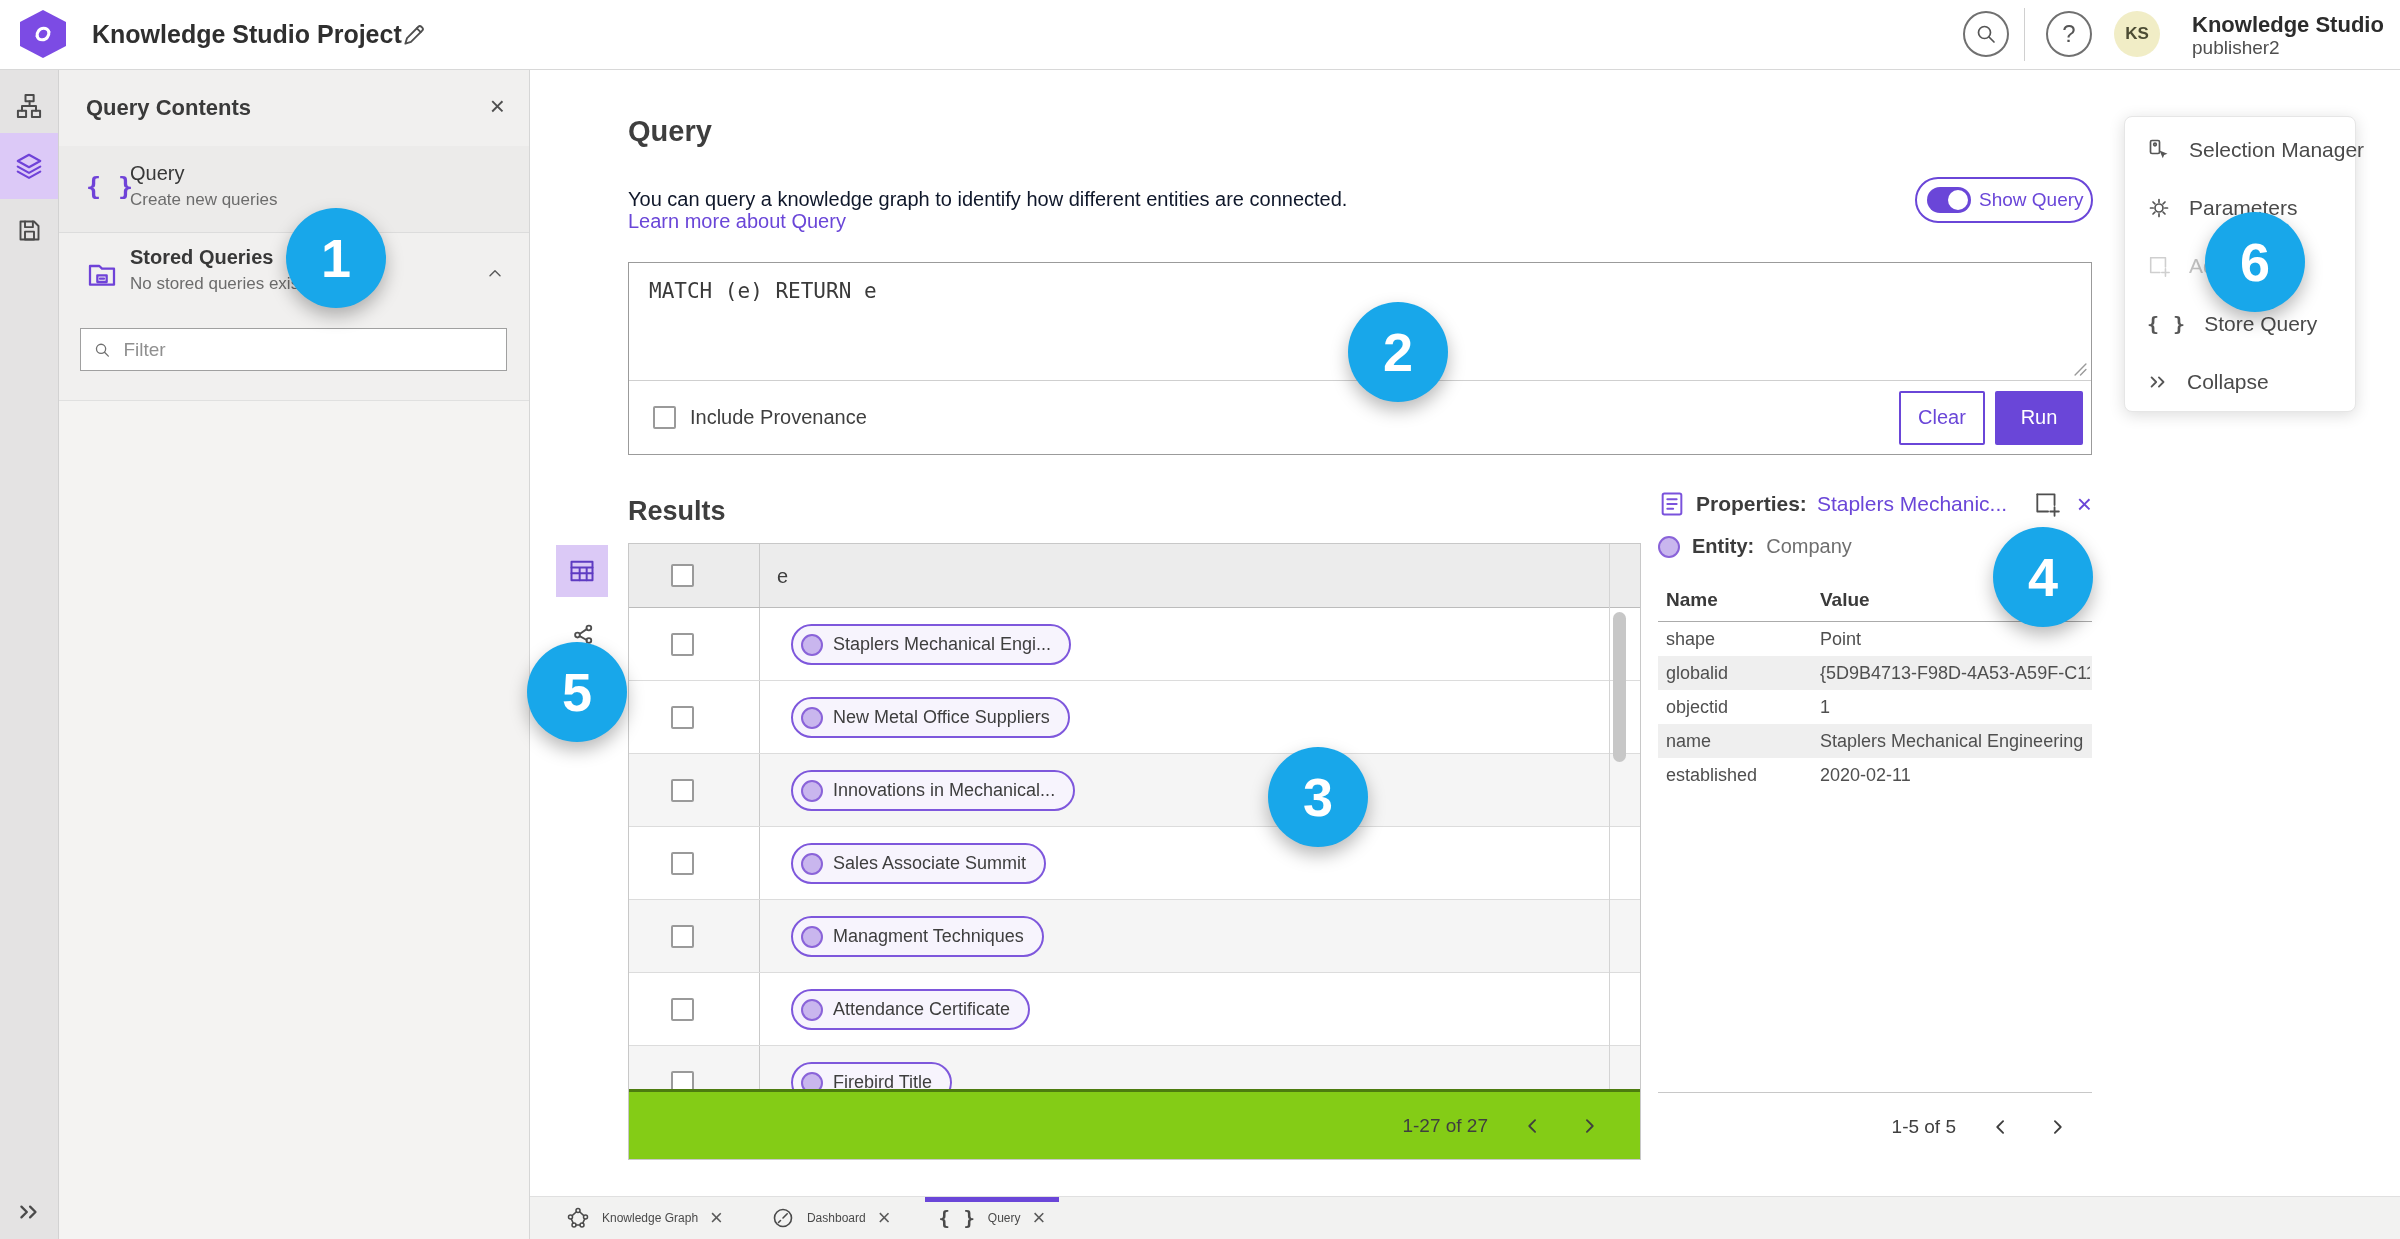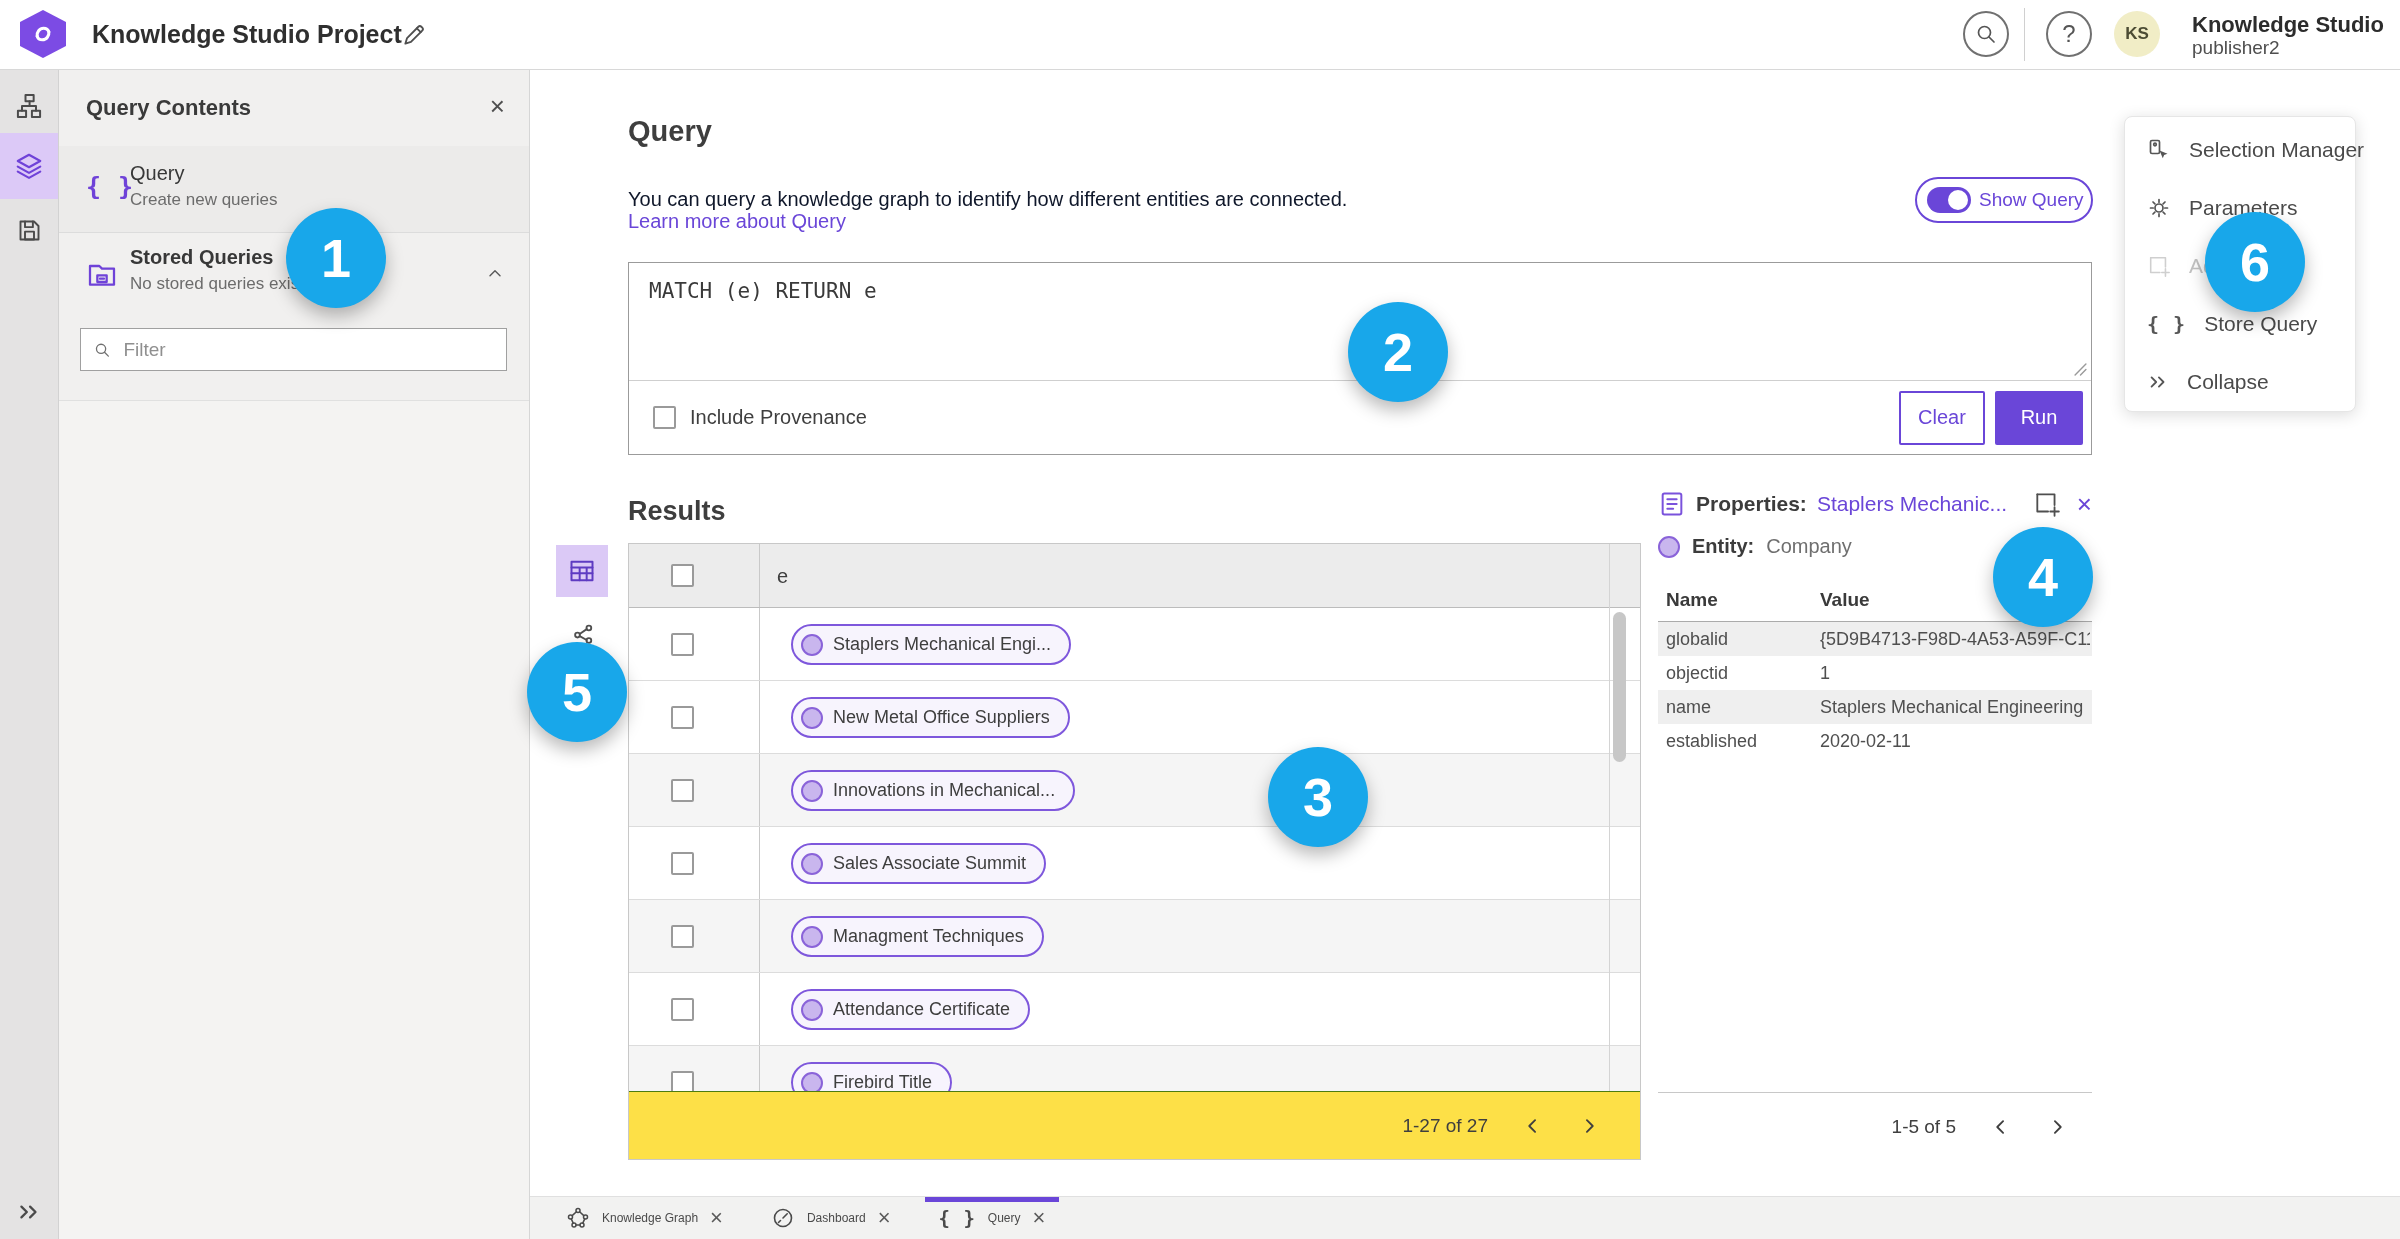--- a/index.html
+++ b/index.html
@@ -84,21 +84,21 @@
   .col-e{position:absolute;left:148px;top:0;line-height:64px;font-size:20px;color:#3f3f3f;}
   .rrow{position:relative;height:73px;border-bottom:1px solid #dcdcdc;box-sizing:border-box;background:#fff;}
   .rrow.alt{background:#f5f5f5;}
   .rrow .checkbox{position:absolute;left:42px;top:25px;}
   .pill{position:absolute;left:162px;top:16px;height:41px;border:2px solid var(--pill-border,#7e57dc);border-radius:21px;
         background:var(--pill-bg,#f7f4fd);display:inline-flex;align-items:center;padding:0 18px 0 8px;gap:10px;box-sizing:border-box;cursor:pointer;}
   .dot{width:22px;height:22px;border-radius:50%;background:var(--entity-fill,#c9b6ee);border:2px solid var(--entity-ring,#8a63d9);box-sizing:border-box;flex:none;}
   .pill-label{font-size:18px;color:#3e3e3e;white-space:nowrap;}
   .sb-div{position:absolute;left:980px;top:0;height:549px;width:1px;background:#d4d4d4;}
   .sb-thumb{position:absolute;left:984px;top:68px;width:13px;height:150px;border-radius:7px;background:#c7c7c7;cursor:pointer;}
-  .pg-foot{position:absolute;left:0;right:0;bottom:0;height:67px;border-top:1px solid #4d7c0f;background:#fde047;
+  .pg-foot{position:absolute;left:0;right:0;bottom:0;height:67px;border-top:3px solid #4d7c0f;background:#84cc16;
            display:flex;align-items:center;justify-content:flex-end;}
   .pg-text{font-size:19px;color:#3f3f3f;margin-right:30px;}
   .pg-btn{width:30px;height:30px;display:flex;align-items:center;justify-content:center;color:#3f3f3f;cursor:pointer;}
   .pg-prev{margin-right:26px;} .results-box .pg-next{margin-right:36px;}
 
   
   .props{position:absolute;left:1658px;top:487px;width:434px;height:673px;}
   .p-head{position:absolute;top:0;left:0;right:0;height:34px;display:flex;align-items:center;gap:10px;}
   .p-label{font-size:21px;font-weight:bold;color:#3c3c3c;white-space:nowrap;}
   .p-link{font-size:21px;color:var(--accent,#6a46d8);white-space:nowrap;overflow:hidden;text-overflow:ellipsis;max-width:210px;cursor:pointer;}
@@ -393,20 +393,24 @@
     <div class="p-entity">
       <span class="dot"></span>
       <span class="p-entity-label">Entity:</span>
       <span class="p-entity-value">Company</span>
     </div>
     <div class="p-table">
       <div class="p-thead">
         <span class="p-th n">Name</span>
         <span class="p-th v">Value</span>
       </div>
+      <div class="p-row">
+        <span class="p-cell n">shape</span>
+          <span class="p-cell v">Point</span>
+      </div>
       <div class="p-row alt">
         <span class="p-cell n">globalid</span>
           <span class="p-cell v">{5D9B4713-F98D-4A53-A59F-C11...</span>
       </div>
       <div class="p-row">
         <span class="p-cell n">objectid</span>
           <span class="p-cell v">1</span>
       </div>
       <div class="p-row alt">
         <span class="p-cell n">name</span>

